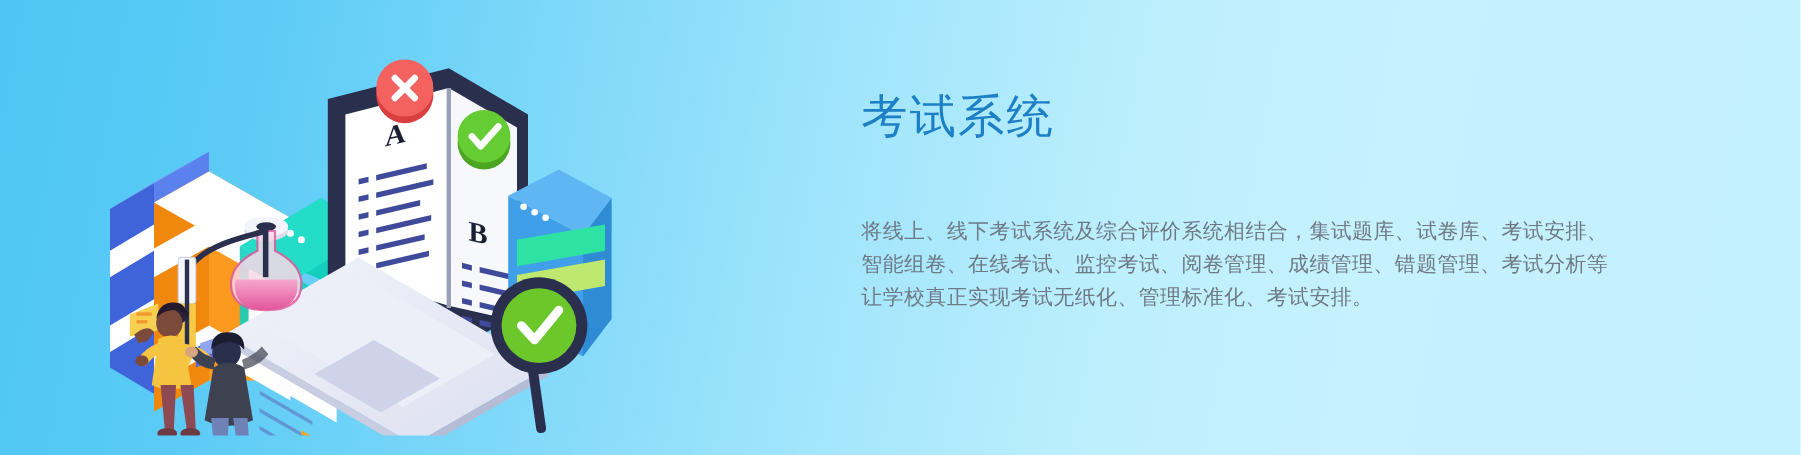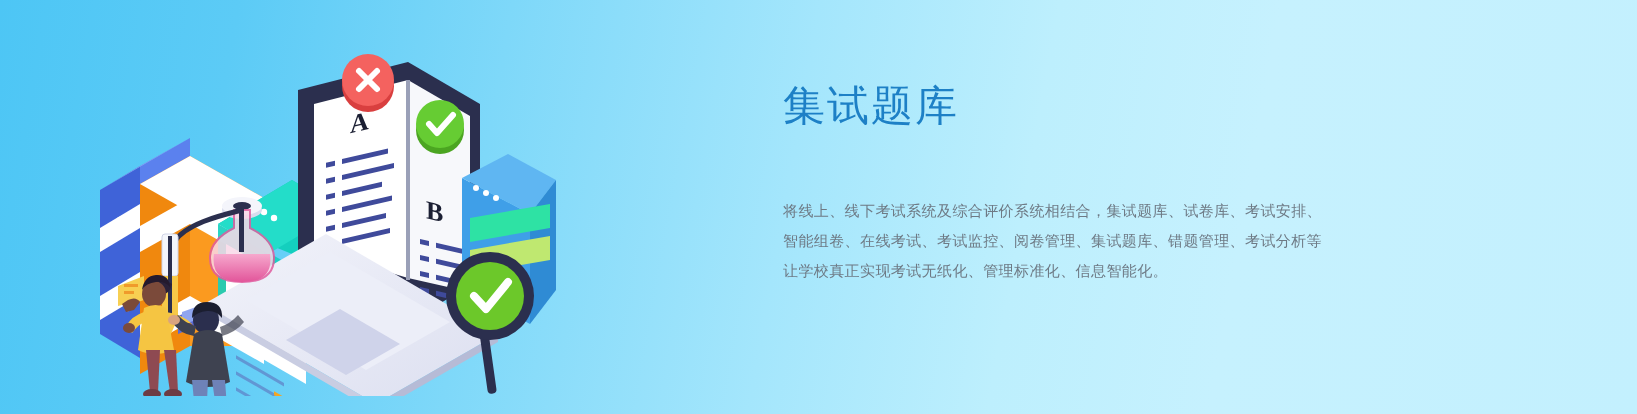--- a/index.html
+++ b/index.html
@@ -49,21 +49,21 @@
     line-height: 56px;
     color: #1d80c6;
     letter-spacing: 2px;
     font-weight: 400;
     margin: 0;
     white-space: nowrap;
   }
   .desc {
     margin: 0;
     padding-top: 62px;
-    font-size: 15px;
+    font-size: 19px;
     line-height: 30px;
     color: #6e7a85;
     letter-spacing: 0.4px;
     max-width: 690px;
   }
   .desc-line { display: block; white-space: nowrap; }
 </style>
 </head>
 <body>
 
@@ -259,21 +259,21 @@
         <path d="M144 308 q14 -4 22 -14 l-6 -7 q-8 9 -18 12 z" fill="#3e4250" opacity="0.7"></path>
         <path d="M114 352 l4 42 h10 l2 -42 z" fill="#6e82b8"></path>
         <path d="M134 352 l6 42 h10 l-3 -42 z" fill="#6e82b8"></path>
         <ellipse cx="120" cy="396" rx="10" ry="5" fill="#e08a78"></ellipse>
         <ellipse cx="143" cy="396" rx="10" ry="5" fill="#e08a78"></ellipse>
       </g>
     </svg>
   </div>
 
   <div class="copy">
-    <h1 class="title">集试题库</h1>
+    <h1 class="title">考试系统</h1>
     <p class="desc">
       <span class="desc-line">将线上、线下考试系统及综合评价系统相结合，集试题库、试卷库、考试安排、</span>
-      <span class="desc-line">智能组卷、在线考试、考试监控、阅卷管理、集试题库、错题管理、考试分析等</span>
-      <span class="desc-line">让学校真正实现考试无纸化、管理标准化、信息智能化。</span>
+      <span class="desc-line">智能组卷、在线考试、监控考试、阅卷管理、成绩管理、错题管理、考试分析等</span>
+      <span class="desc-line">让学校真正实现考试无纸化、管理标准化、考试安排。</span>
     </p>
   </div>
 
 </div>
 
 </body></html>

